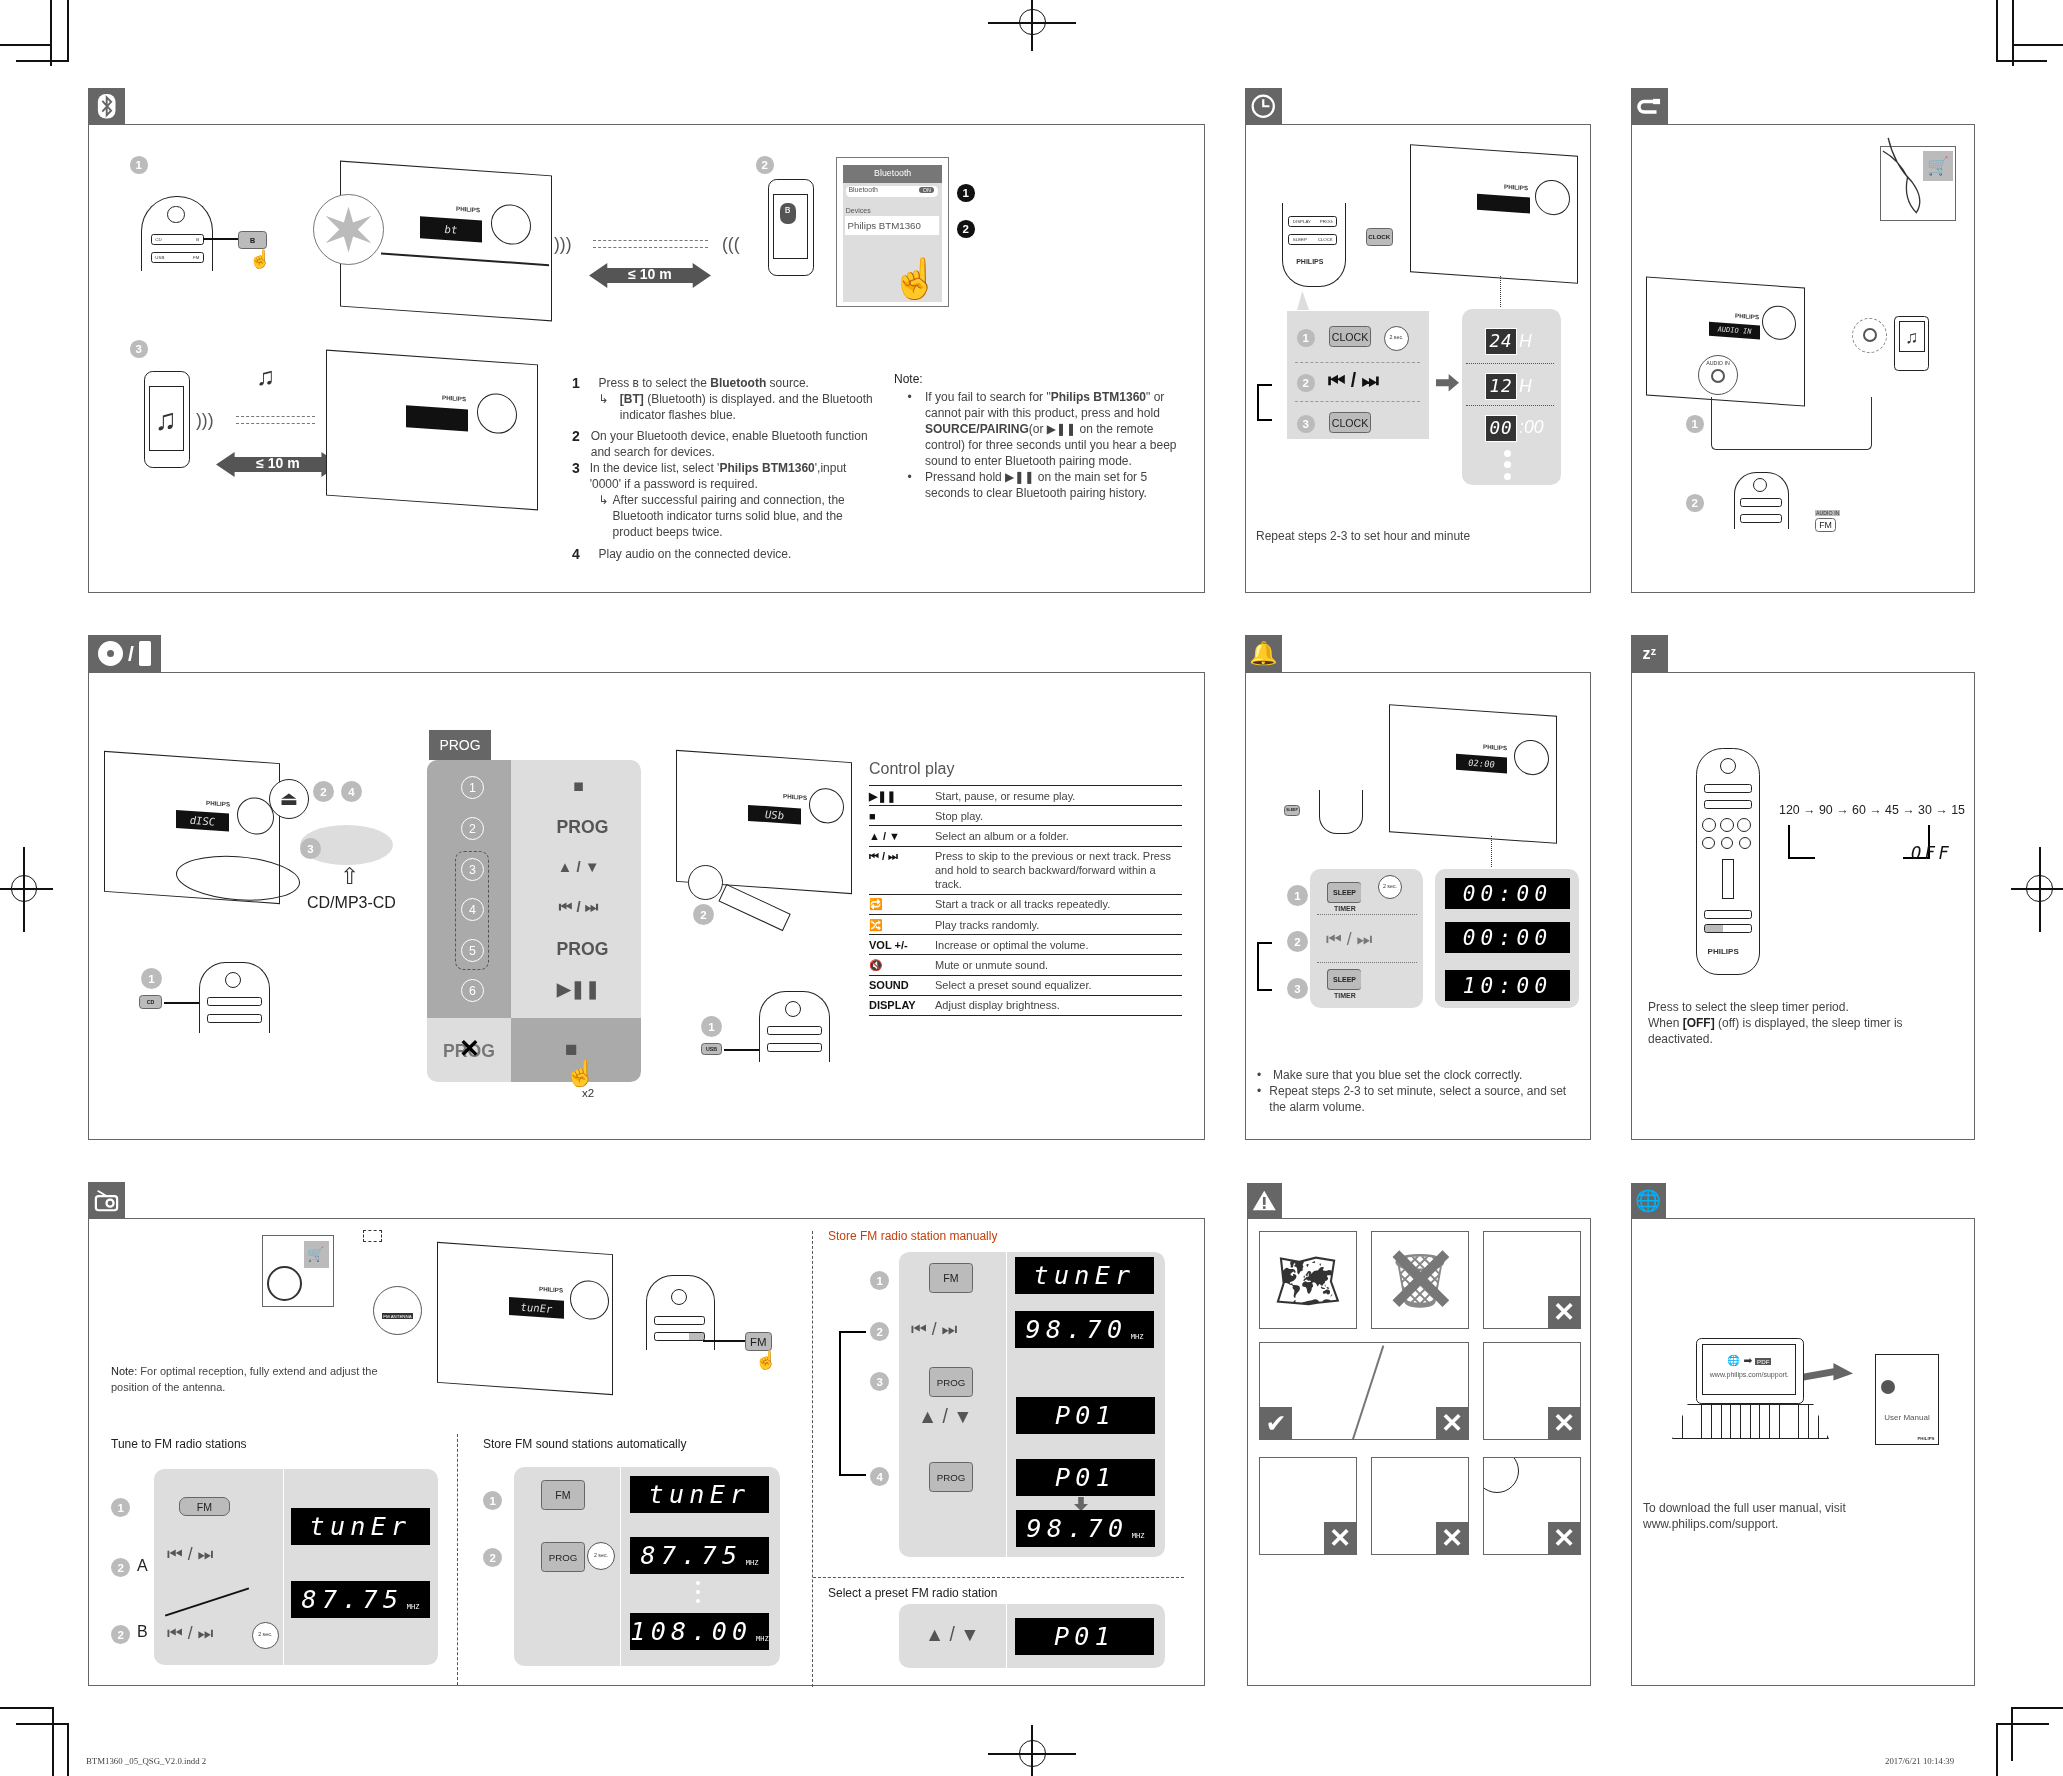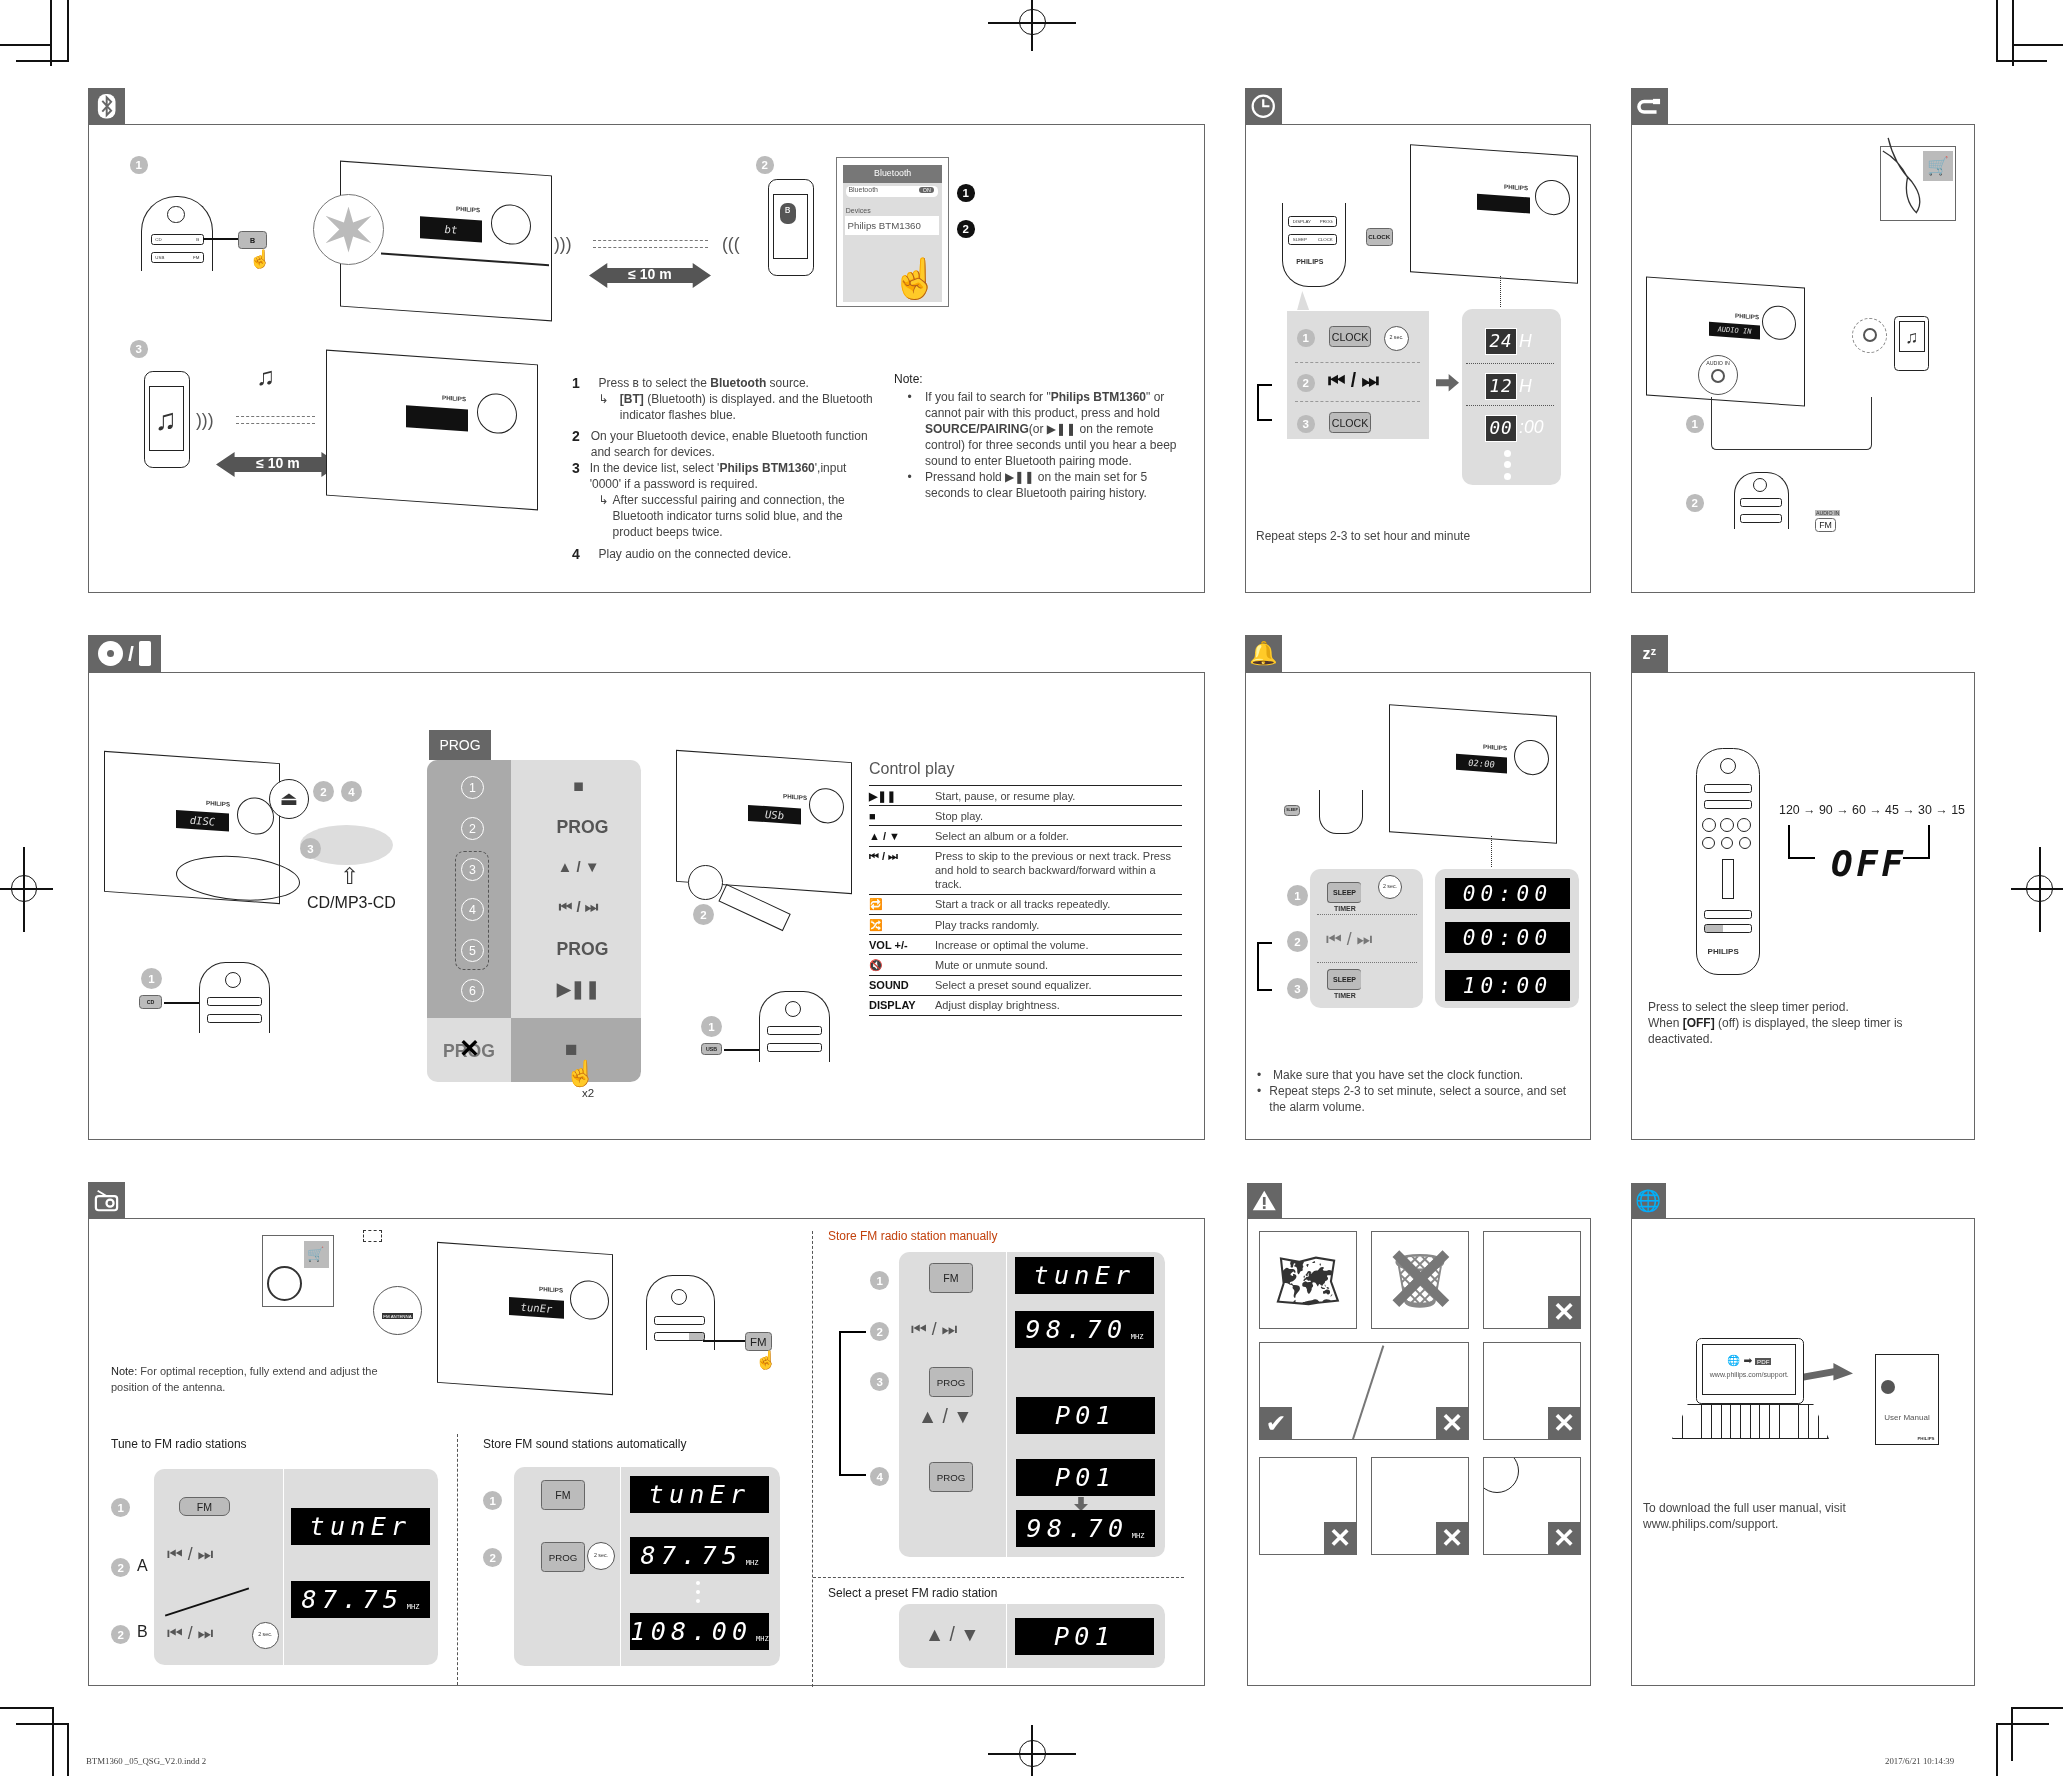--- a/index.html
+++ b/index.html
@@ -427,21 +427,21 @@
   <div class="arrowbk" style="left:1257px;top:942px;width:15px;height:49px"></div>
 
   <div class="gbox" style="left:1435px;top:869px;width:144px;height:139px"></div>
   <div class="lcd" style="left:1445px;top:878px;width:125px;height:31px;font-size:21px">00:00</div>
   <div class="lcd" style="left:1445px;top:922px;width:125px;height:31px;font-size:21px">00:00</div>
   <div class="lcd" style="left:1445px;top:970px;width:125px;height:31px;font-size:21px">10:00</div>
 
   <div class="abs txt" style="left:1257px;top:1067px;width:318px">
     <div style="display:flex">
         <span style="width:16px">•</span>
-        <span>Make sure that you have set the clock function.</span>
+        <span>Make sure that you blue set the clock correctly.</span>
       </div>
     <div style="display:flex">
         <span style="width:16px">•</span>
         <span>Repeat steps 2-3 to set minute, select a source, and set the alarm volume.</span>
       </div>
   </div>
 </section>
 
 <section>
   <div class="tab" style="left:1631px;top:635px;width:37px;height:37px;font-size:16px">zᶻ</div>
@@ -461,21 +461,21 @@
         <span style="width:12.4px;height:12.4px;border:1.8px solid #222;border-radius:50%"></span>
       </div>
     <div class="abs" style="left:25px;top:110px;width:11.5px;height:40px;border:1.8px solid #222"></div>
     <div class="rbtn" style="left:7px;top:161px;width:48px;height:8.8px"></div>
     <div class="rbtn" style="left:7px;top:175px;width:48px;height:8.8px;background:linear-gradient(90deg,#bbb 40%,#fff 40%)"></div>
     <div class="abs" style="left:10.6px;top:198px;font-size:8px;font-weight:bold">PHILIPS</div>
   </div>
   <div class="abs" style="left:1779px;top:803px;font-size:12.4px;color:#222">120 → 90 → 60 → 45 → 30 → 15</div>
   <div class="arrowbk" style="left:1788px;top:825px;width:0;height:34px;border-right:none;border-top:none;border-left:2.6px solid #000;border-bottom:2.6px solid #000;width:26.5px"></div>
   <div class="abs" style="left:1903px;top:825px;width:26.5px;height:34px;border-right:2.6px solid #000;border-bottom:2.6px solid #000"></div>
-  <div class="abs" style="left:1831px;top:843px;font-size:36px;font-style:italic;font-family:'DejaVu Sans Mono',monospace;font-weight:bold;color:#111;letter-spacing:3.5px">OFF</div>
+  <div class="abs" style="left:1911px;top:843px;font-size:17px;font-style:italic;font-family:'DejaVu Sans Mono',monospace;font-weight:normal;color:#111;letter-spacing:3.5px">OFF</div>
   <div class="abs txt" style="left:1648px;top:999px;width:318px">
     <div>Press to select the sleep timer period.</div>
     <div><span>When </span><b style="color:#222">[OFF]</b><span> (off) is displayed, the sleep timer is deactivated.</span></div>
   </div>
 </section>
 
 <section>
   <div class="tab" style="left:88px;top:1182px;width:37px;height:37px">
     <svg width="25" height="23" viewBox="0 0 28 26">
         <path d="M4 2 L14 8" stroke="#fff" stroke-width="2"></path>

